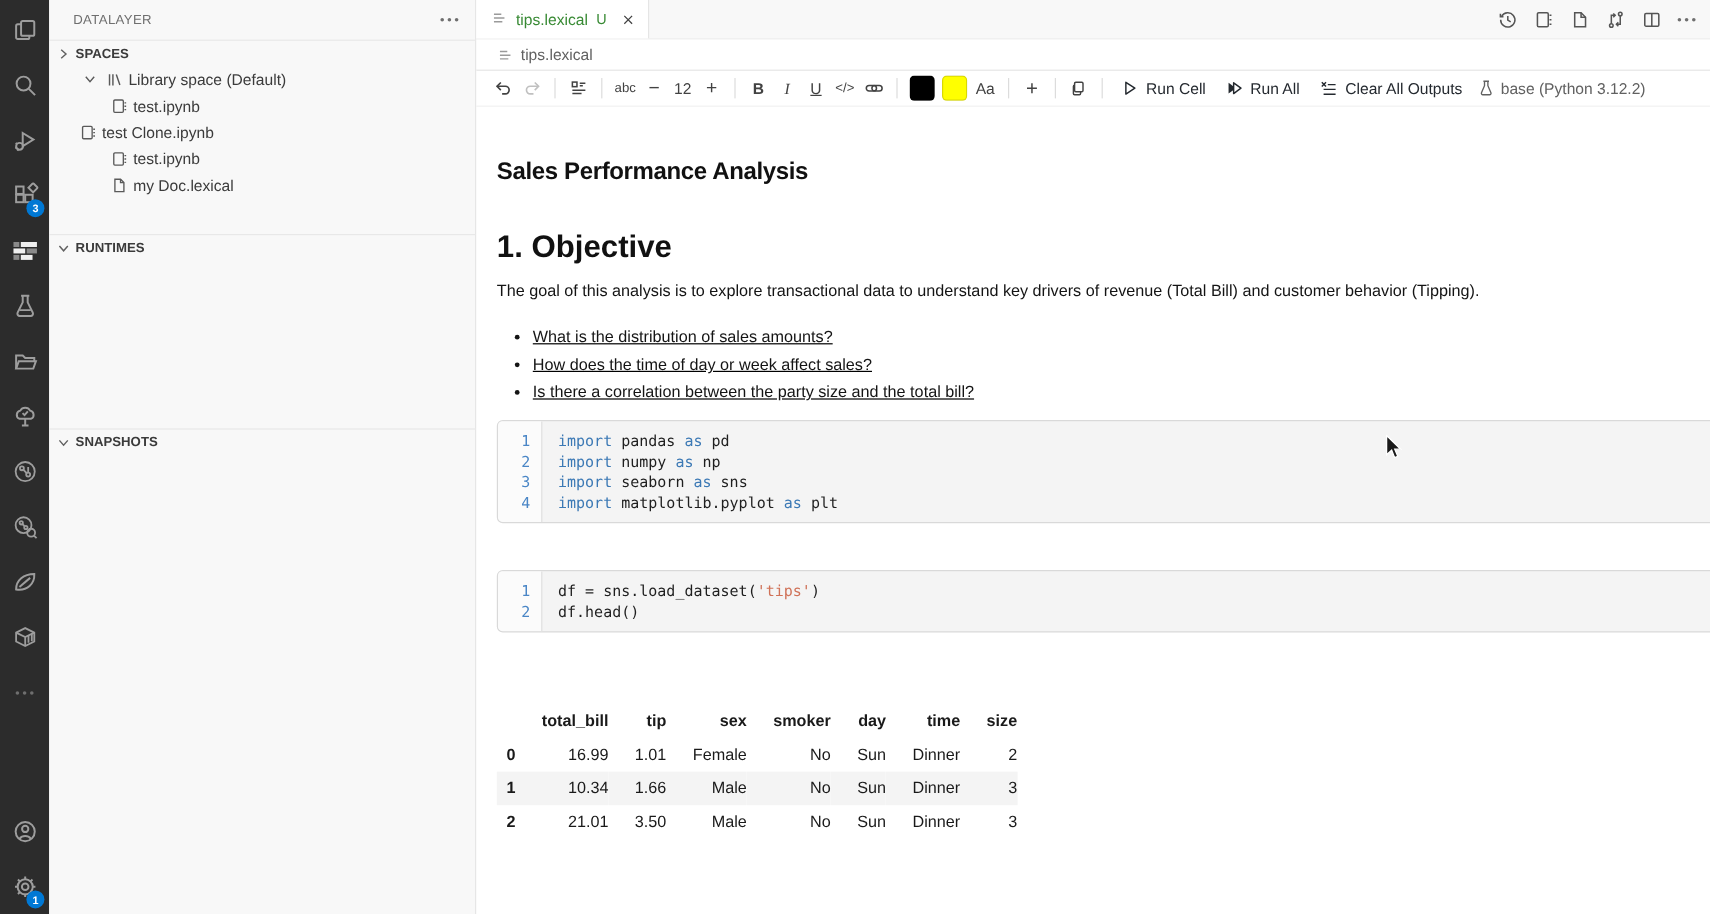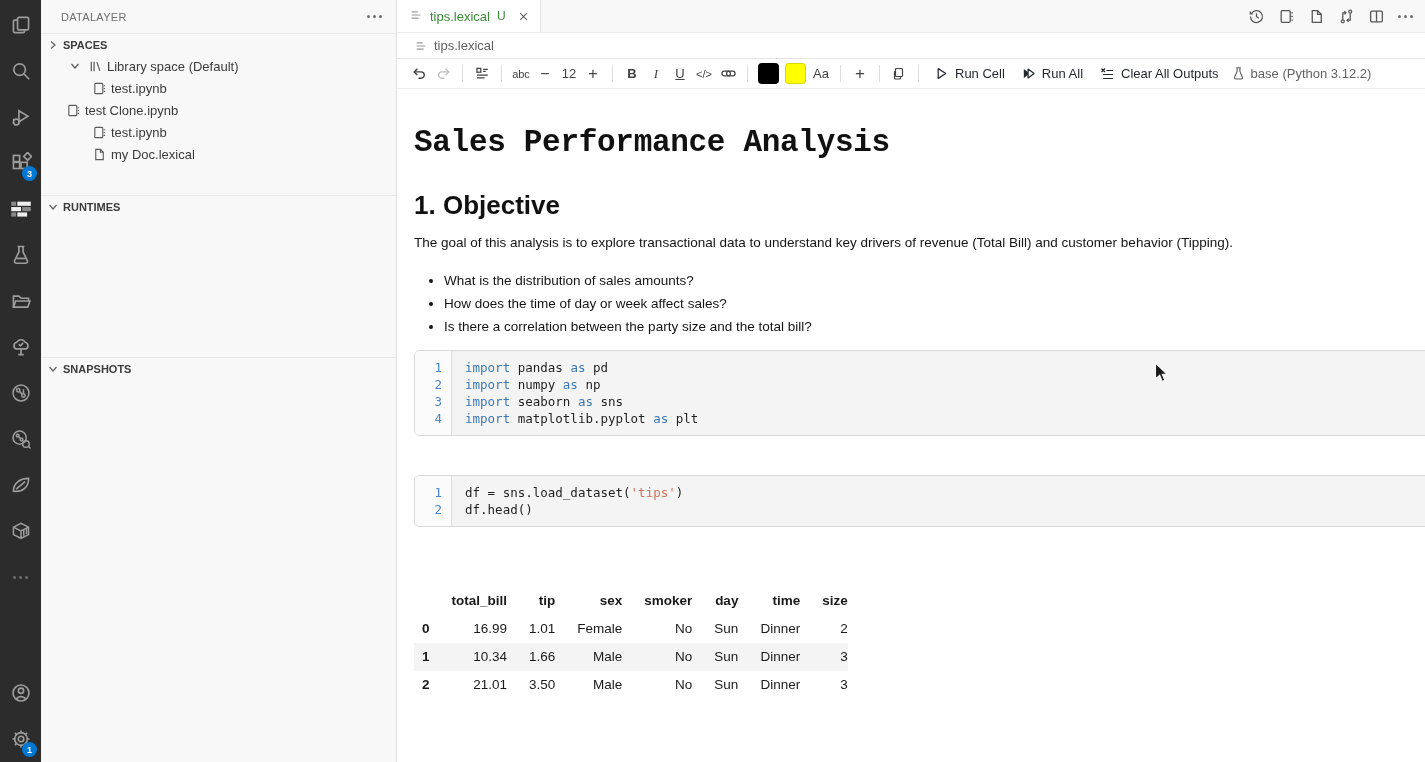--- a/index.html
+++ b/index.html
@@ -51,28 +51,28 @@
   .tb-text { font-size:13px; color:#424242; }
   .tb-bold { font-weight:700; }
   .tb-italic { font-style:italic; font-family:"Liberation Serif",serif; }
   .tb-underline { text-decoration:underline; }
   .swatch { width:21px; height:21px; border-radius:4px; margin:0 3px; cursor:pointer; border:1px solid rgba(0,0,0,.15); }
   .run-btn { display:flex; align-items:center; gap:6px; font-size:13px; color:#24292f; padding:0 8px; height:26px; border-radius:4px; cursor:pointer; }
   .kernel-btn { display:flex; align-items:center; gap:5px; font-size:13px; color:#616161; padding:0 4px; cursor:pointer; white-space:nowrap; }
 
   
   .content { flex:1; overflow:hidden; background:#fff; padding-left:17px; position:relative; }
-  .doc-title { font-size:31px; font-weight:700; color:#111; letter-spacing:-.3px; margin-top:38px; line-height:32px;font-family:Liberation Mono, monospace; }
+  .doc-title { font-size:20px; font-weight:700; color:#111; letter-spacing:-.3px; margin-top:38px; line-height:32px; }
   .doc-h2 { font-size:26px; font-weight:700; color:#111; line-height:24px; }
   .h-objective { margin-top:34px; }
   .h-loading { margin-top:20px; }
   .doc-p { font-size:13.5px; color:#141414; line-height:18px; }
   .p1 { margin-top:17px; }
   .p2 { margin-top:8px; }
-  .doc-ul { margin-top:20px; padding-left:30px; }
+  .doc-ul { margin-top:20px; padding-left:30px;text-decoration:underline; }
   .doc-ul li { font-size:13.5px; color:#141414; line-height:18px; margin-top:5px; }
 
   .cell { width:1050px; margin-top:14px; border:1px solid #d9d9d9; background:#f4f4f4; border-radius:5px; display:flex; overflow:hidden; }
   .cell-2 { margin-top:28px; }
   .gutter { flex:none; width:37px; background:#fbfbfb; border-right:1px solid #dedede; padding:8px 9px 8px 0; text-align:right;
     font-family:"DejaVu Sans Mono","Liberation Mono",monospace; font-size:12.5px; line-height:17px; color:#4a86c6; }
   .codearea { padding:8px 0 8px 13px; font-family:"DejaVu Sans Mono","Liberation Mono",monospace; font-size:12.5px; line-height:17px; color:#1f1f1f; white-space:pre; }
   .tok-k { color:#3c79b5; }
   .tok-s { color:#d07258; }
   .cell-menu { width:1050px; display:flex; justify-content:flex-end; padding:7px 10px 0 0; }

